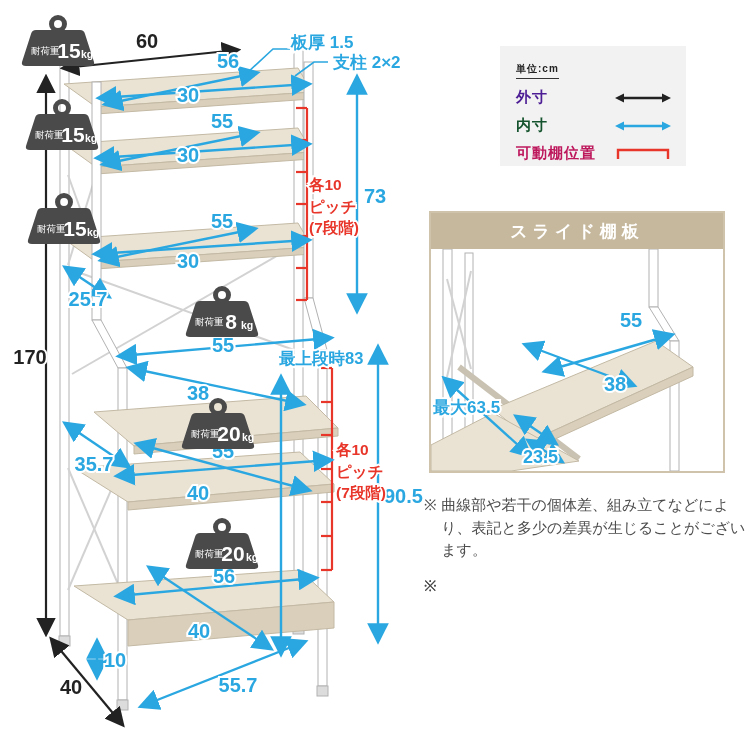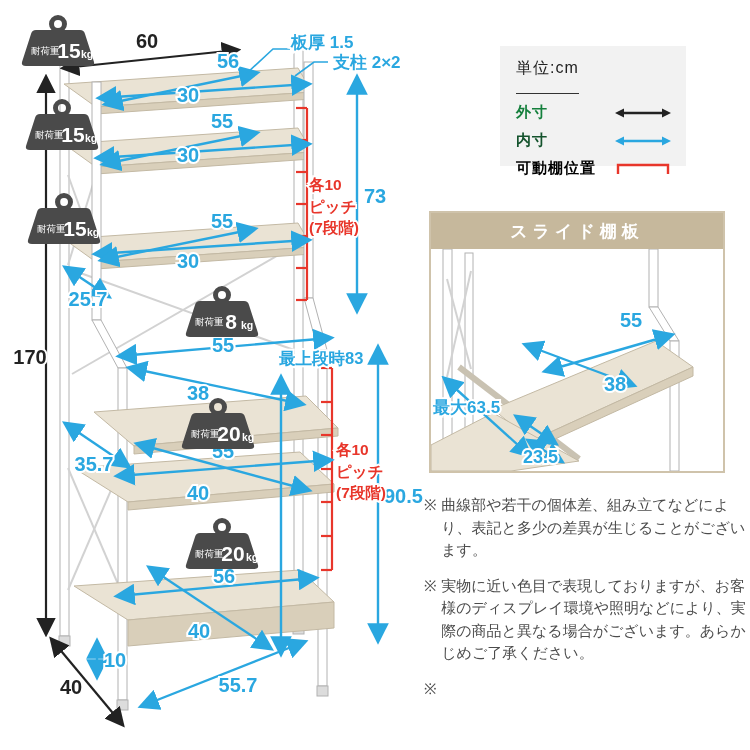--- a/index.html
+++ b/index.html
@@ -3,27 +3,27 @@
 <meta charset="utf-8">
 <style>
   html,body{margin:0;padding:0;}
   body{width:750px;height:750px;position:relative;background:#ffffff;
        font-family:"Liberation Sans",sans-serif;overflow:hidden;}
   .abs{position:absolute;}
 
   
   .legend{left:500px;top:46px;width:186px;height:120px;background:#f2f2f2;
           box-sizing:border-box;padding:12px 14px 10px 16px;}
-  .legend-title{font-size:16px;font-weight:normal;color:#222;letter-spacing:1px;
-                border-bottom:1.5px solid #333;display:inline-block;padding-bottom:14px;}
+  .legend-title{font-size:10px;font-weight:bold;color:#222;letter-spacing:1px;
+                border-bottom:1.5px solid #333;display:inline-block;padding-bottom:2px;}
   .legend-row{display:flex;align-items:center;justify-content:space-between;margin-top:9px;}
   .legend-label{font-size:15px;font-weight:bold;letter-spacing:1px;}
-  .lg-black{color:#15803d;}
+  .lg-black{color:#4c1d95;}
   .lg-blue{color:#14532d;}
-  .lg-red{color:#000000;}
+  .lg-red{color:#be185d;}
 
   
   .photo{left:429px;top:211px;width:296px;height:262px;border:2px solid #cfc3ab;
          box-sizing:border-box;background:#fff;}
   .photo-header{height:36px;background:#c6b89c;display:flex;align-items:center;justify-content:center;}
   .photo-title{color:#fff;font-size:17px;font-weight:bold;letter-spacing:5px;}
 
   
   .notes{left:424px;top:494px;width:324px;color:#4c4c4c;font-size:15px;line-height:1.5;}
   .note{position:relative;padding-left:1.15em;margin-bottom:13px;}
@@ -301,18 +301,17 @@
   </svg>
 </div>
 
 <div class="abs notes">
   <div class="note">
     <span class="mk">※</span>
     <span>曲線部や若干の個体差、組み立てなどにより、表記と多少の差異が生じることがございます。</span>
   </div>
   <div class="note">
     <span class="mk">※</span>
-    <span>実物に近い色目で表現しておりますが、お客様のディスプレイ環境や照明などにより、実際の商品と異なる場合がございます。あらかじめご了承ください。</span>
   </div>
   <div class="note">
     <span class="mk">※</span>
   </div>
 </div>
 
 </body></html>

